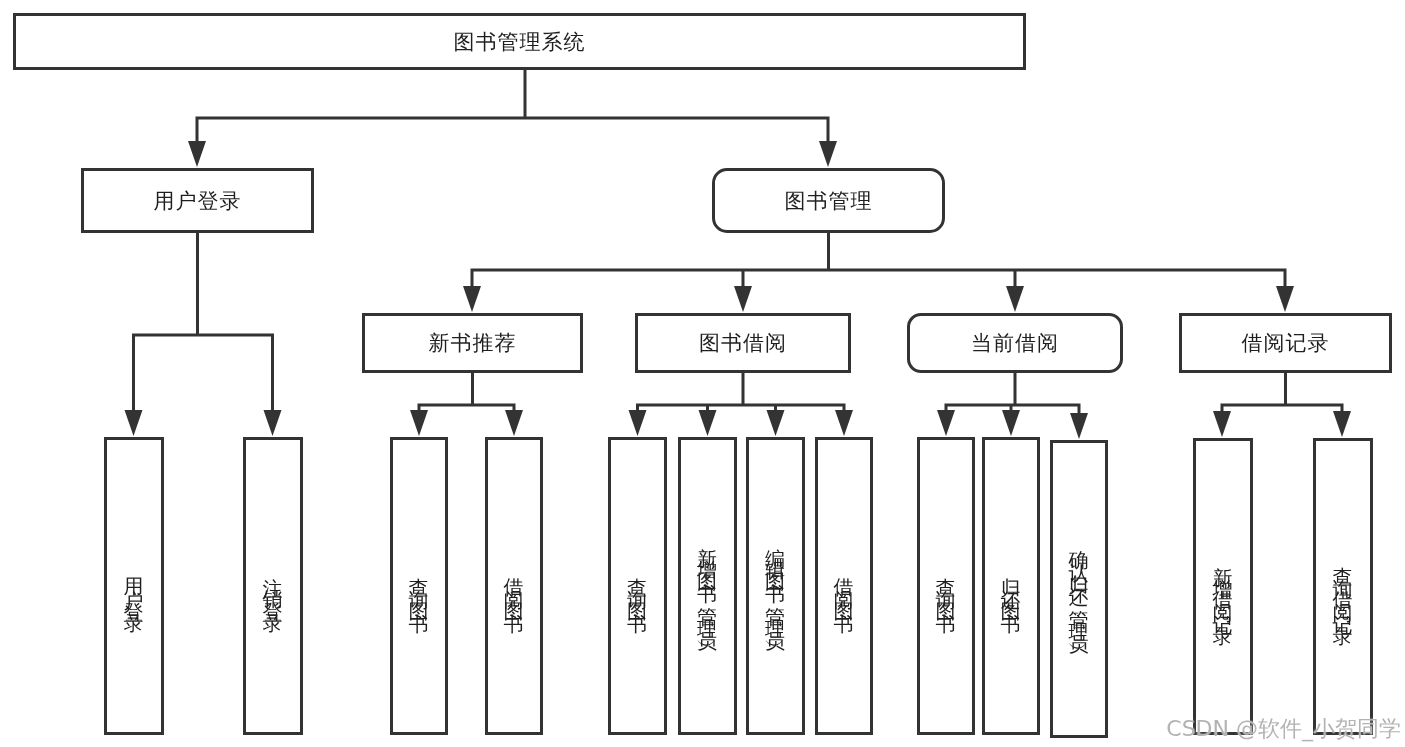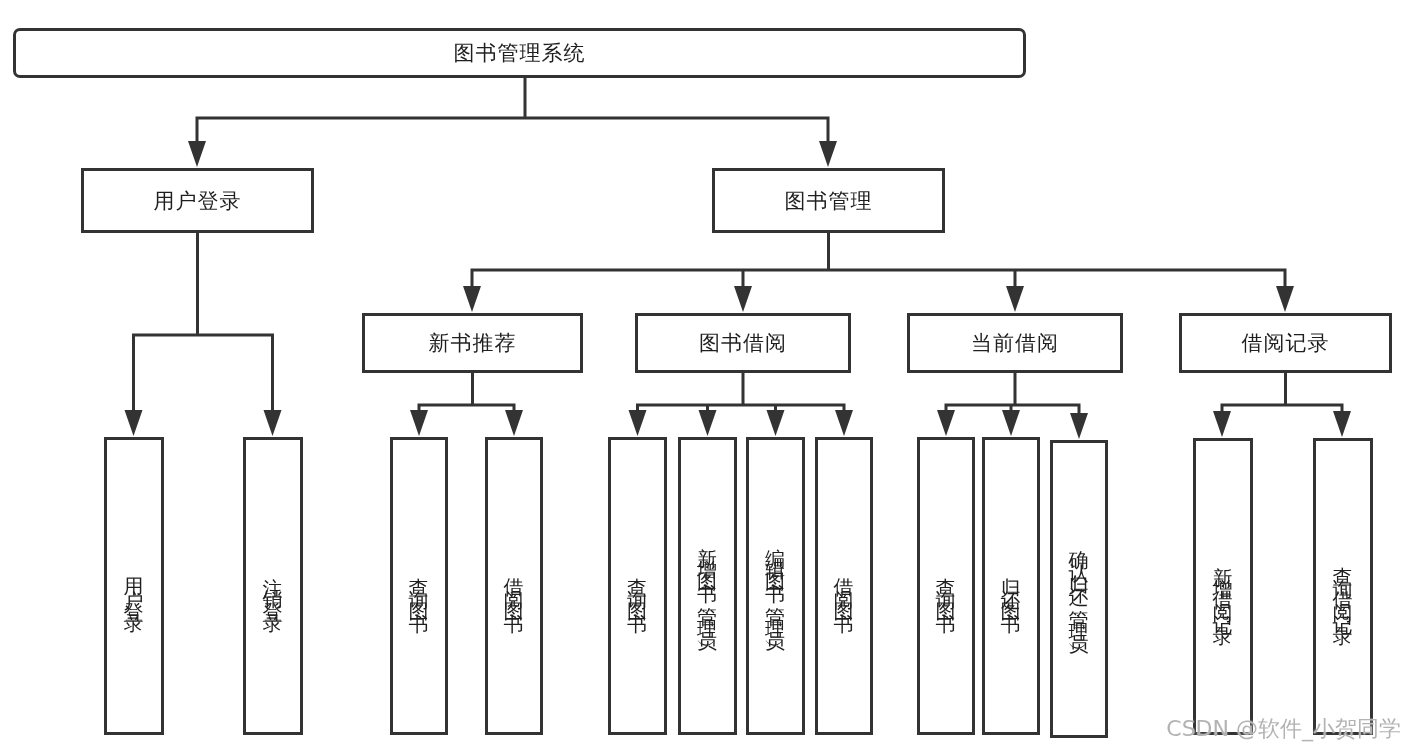--- a/index.html
+++ b/index.html
@@ -87,38 +87,38 @@
       <polygon points="766.5,410 784.5,410 775.5,436"></polygon>
       <polygon points="835,410 853,410 844,436"></polygon>
       <polygon points="937,410 955,410 946,436"></polygon>
       <polygon points="1002,410 1020,410 1011,436"></polygon>
       <polygon points="1070,413 1088,413 1079,439"></polygon>
       <polygon points="1213,411 1231,411 1222,437"></polygon>
       <polygon points="1333,411 1351,411 1342,437"></polygon>
     </g>
   </svg>
 
-  <div class="box" style="left:13px;top:28px;width:1013px;height:50px;border-radius:7px;">
+  <div class="box" style="left:13px;top:13px;width:1013px;height:57px;">
     <span class="hlabel">图书管理系统</span>
   </div>
 
   <div class="box" style="left:81px;top:168px;width:233px;height:65px;">
     <span class="hlabel">用户登录</span>
   </div>
-  <div class="box" style="left:712px;top:168px;width:233px;height:65px;">
+  <div class="box" style="left:712px;top:168px;width:233px;height:65px;border-radius:15px;">
     <span class="hlabel">图书管理</span>
   </div>
 
   <div class="box" style="left:635px;top:313px;width:216px;height:60px;">
     <span class="hlabel">图书借阅</span>
   </div>
   <div class="box" style="left:362px;top:313px;width:221px;height:60px;">
     <span class="hlabel">新书推荐</span>
   </div>
-  <div class="box" style="left:907px;top:313px;width:216px;height:60px;">
+  <div class="box" style="left:907px;top:313px;width:216px;height:60px;border-radius:14px;">
     <span class="hlabel">当前借阅</span>
   </div>
   <div class="box" style="left:1179px;top:313px;width:213px;height:60px;text-align:right;">
     <span class="hlabel">借阅记录</span>
   </div>
 
   <div class="box" style="left:104px;top:437px;width:60px;height:298px;">
     <span class="vlabel">用户登录</span>
   </div>
   <div class="box" style="left:243px;top:437px;width:60px;height:298px;">

